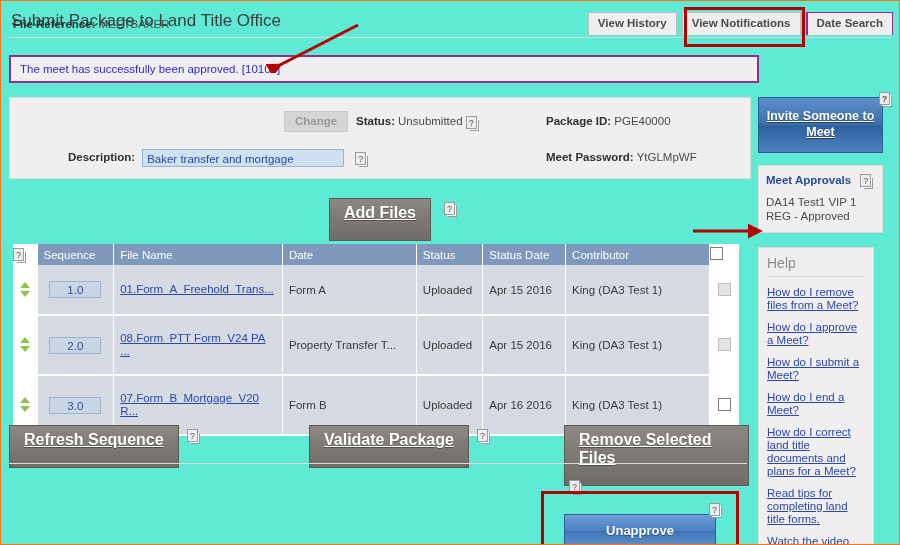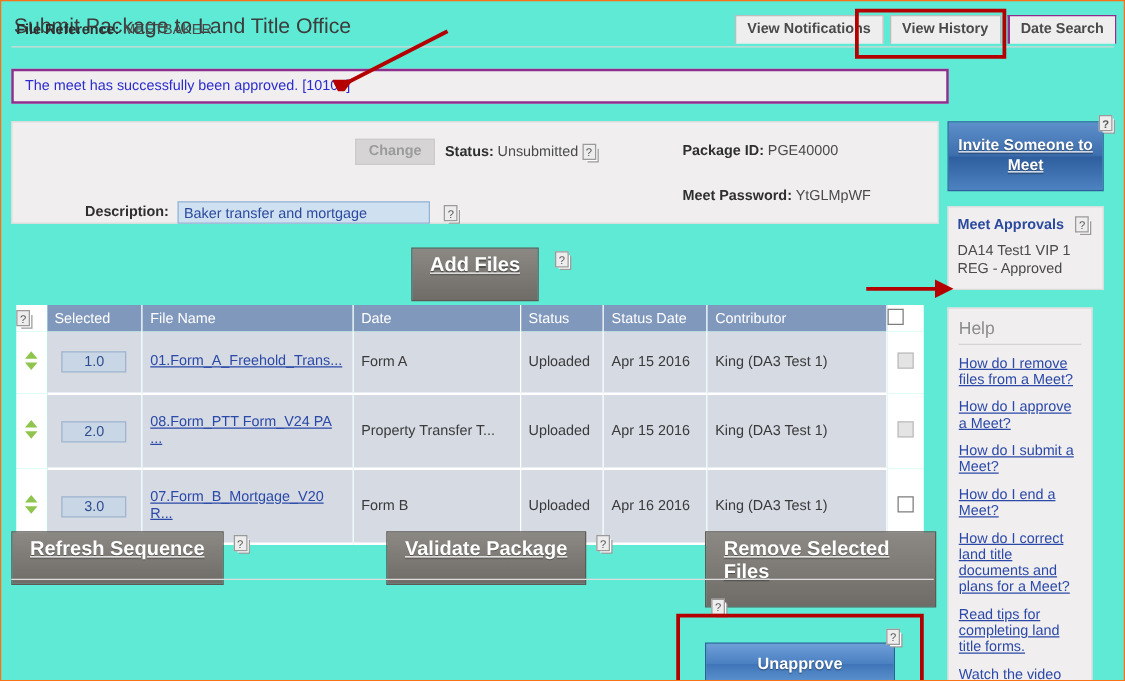--- a/index.html
+++ b/index.html
@@ -105,21 +105,21 @@
     background: #d6d4d4;
     color: #9b9b9b;
     border: 1px solid #cbcbcb;
     font-size: 11.5px;
     font-weight: bold;
     padding: 3px 10px 4px 10px;
     cursor: default;
   }
   #status-grp { position: absolute; left: 355px; top: 114px; white-space: nowrap; }
   #pkgid-grp { position: absolute; left: 545px; top: 114px; white-space: nowrap; }
-  #desc-grp { position: absolute; left: 20px; top: 160px; white-space: nowrap; padding-left: 47px; }
+  #desc-grp { position: absolute; left: 20px; top: 148px; white-space: nowrap; padding-left: 47px; }
   #desc-input {
     display: inline-block;
     width: 202px;
     height: 18px;
     line-height: 18px;
     background: #cfe0f0;
     border: 1px solid #93b4d4;
     color: #2b4a9e;
     font-size: 11.5px;
     font-family: "Liberation Sans", sans-serif;
@@ -364,22 +364,22 @@
 </style>
 </head>
 <body>
 
 <div id="page">
 
   <div id="header">
     <div id="page-title">Submit Package to Land Title Office</div>
     <div id="title-rule"></div>
     <div class="tabstrip">
+      <div class="tab">View History</div>
       <div class="tab">View Notifications</div>
-      <div class="tab">View History</div>
       <div class="tab accent">Date Search</div>
     </div>
   </div>
 
   <div id="msg-bar">
     <span id="msg-text">The meet has successfully been approved. [10105]</span>
   </div>
 
   <div id="info-panel"></div>
 
@@ -416,21 +416,21 @@
     <span class="gbtn">Add Files</span>
     <span class="qicon" style="margin-left:10px; position:relative; top:-7px;">?</span>
   </div>
 
   <table id="file-table">
     <thead>
       <tr>
         <th class="th-handle">
           <span class="qicon">?</span>
         </th>
-        <th class="c-seq" style="text-align:left;">Selected</th>
+        <th class="c-seq" style="text-align:left;">Sequence</th>
         <th class="c-name">File Name</th>
         <th class="c-type">Date</th>
         <th class="c-status">Status</th>
         <th class="c-date">Status Date</th>
         <th class="c-contrib">Contributor</th>
         <th class="th-chk">
           <span class="chk"></span>
         </th>
       </tr>
     </thead>

